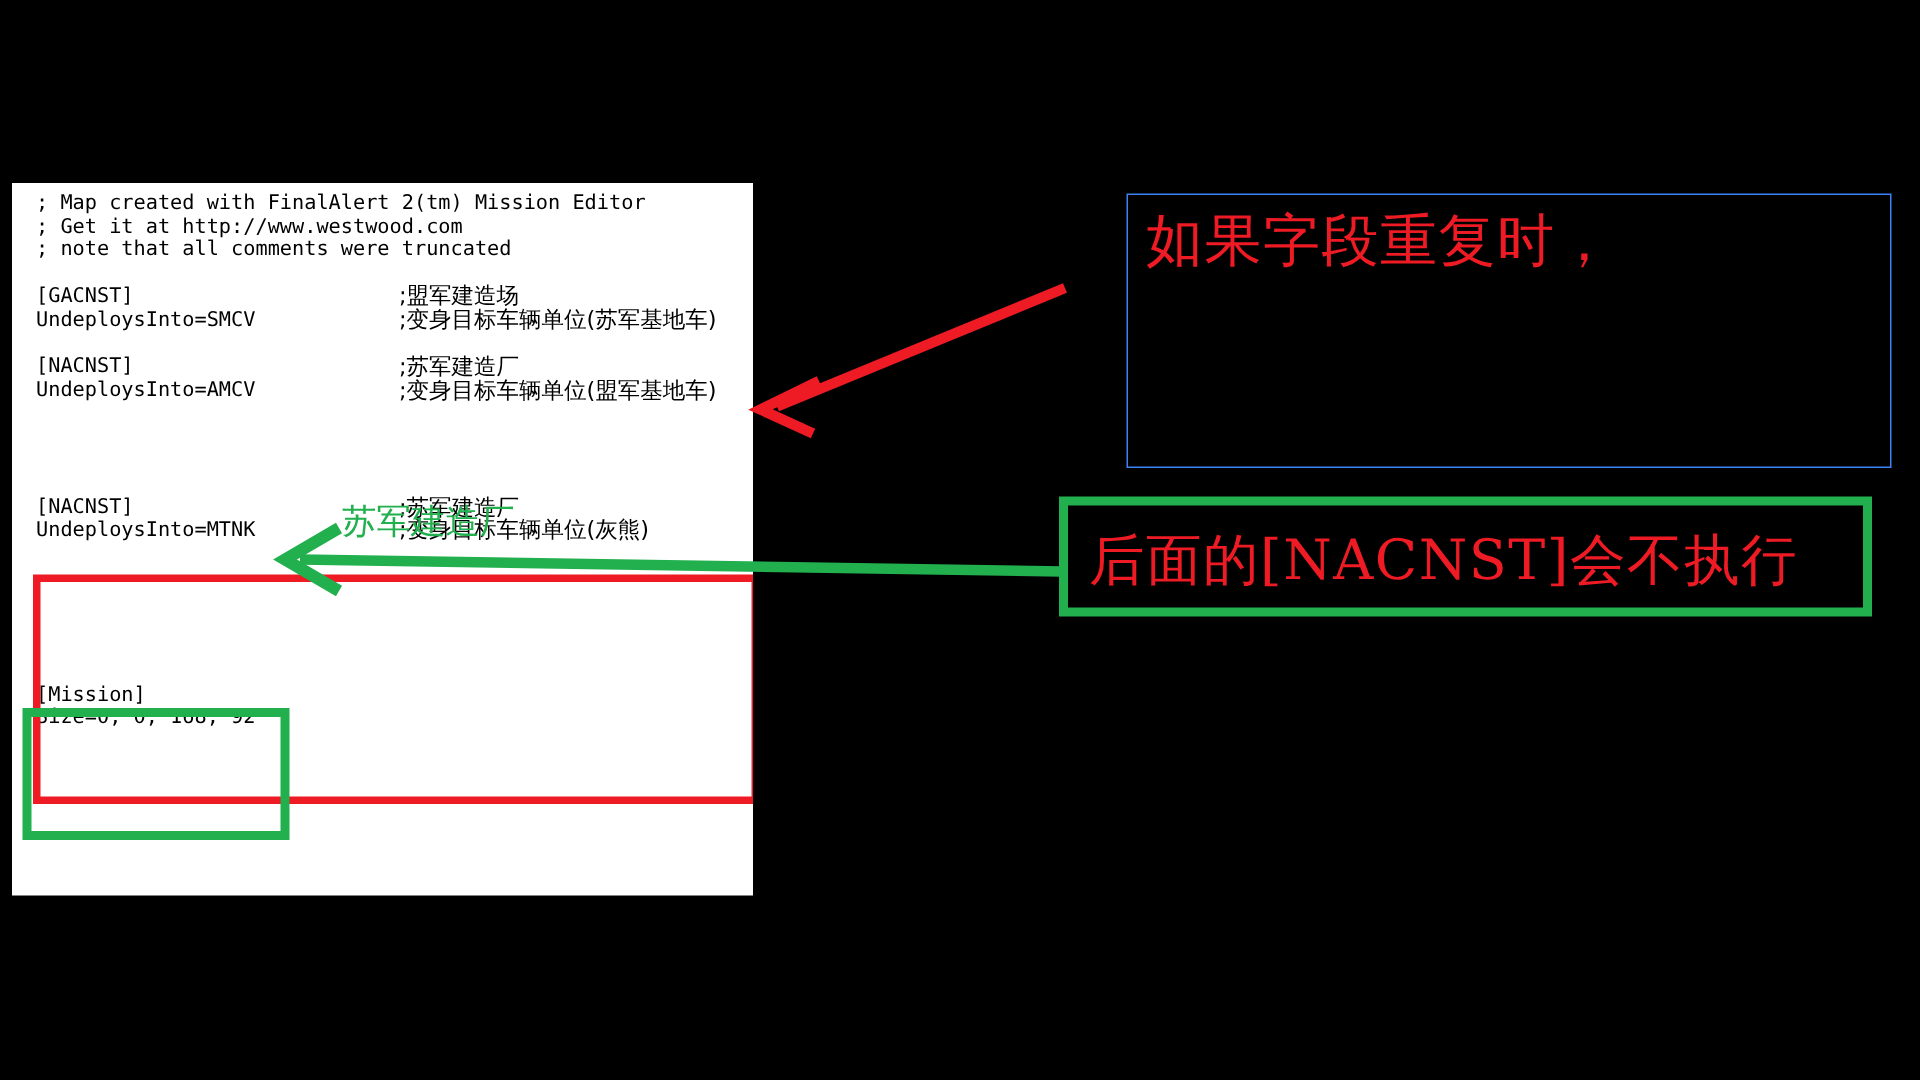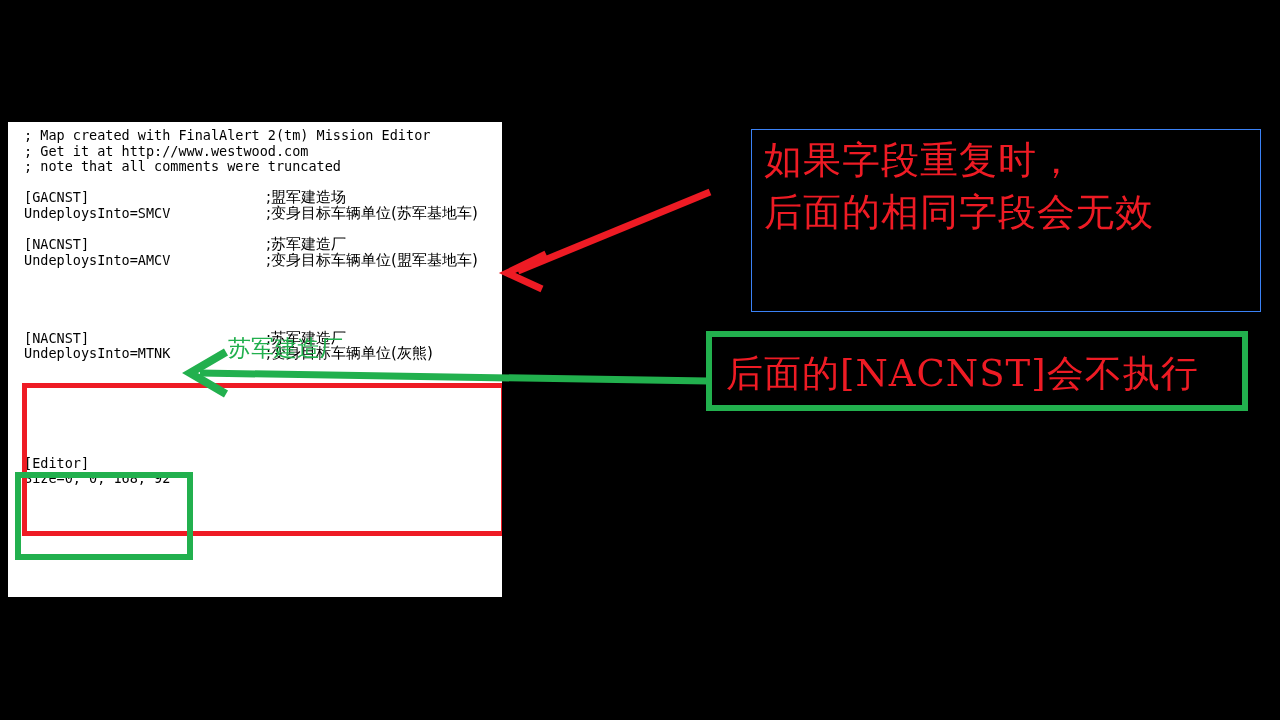--- a/index.html
+++ b/index.html
@@ -137,34 +137,33 @@
   <div id="code-lines">
       <div class="code-line" style="top: 6px;"><span>; Map created with FinalAlert 2(tm) Mission Editor</span></div>
       <div class="code-line" style="top: 21.6px;"><span>; Get it at http://www.westwood.com</span></div>
       <div class="code-line" style="top: 37.2px;"><span>; note that all comments were truncated</span></div>
       <div class="code-line" style="top: 68.4px;"><span>[GACNST]</span><span class="cmt">;盟军建造场</span></div>
       <div class="code-line" style="top: 84px;"><span>UndeploysInto=SMCV</span><span class="cmt">;变身目标车辆单位(苏军基地车)</span></div>
       <div class="code-line" style="top: 115.2px;"><span>[NACNST]</span><span class="cmt">;苏军建造厂</span></div>
       <div class="code-line" style="top: 130.8px;"><span>UndeploysInto=AMCV</span><span class="cmt">;变身目标车辆单位(盟军基地车)</span></div>
       <div class="code-line" style="top: 208.8px;"><span>[NACNST]</span><span class="cmt">;苏军建造厂</span></div>
       <div class="code-line" style="top: 224.4px;"><span>UndeploysInto=MTNK</span><span class="cmt">;变身目标车辆单位(灰熊)</span></div>
-      <div class="code-line" style="top: 333.6px;"><span>[Editor]</span></div>
+      <div class="code-line" style="top: 333.6px;"><span>[Mission]</span></div>
       <div class="code-line" style="top: 349.2px;"><span>Size=0, 0, 168, 92</span></div>
     </div>
 
   <div id="red-inline-box"></div>
 
   <div id="green-inline-box"></div>
 </div>
 
 <div id="green-caption">苏军建造厂</div>
 
 <div id="callout-red" class="callout">
   <div class="callout-line">如果字段重复时，</div>
-  <div class="callout-line">后面的相同字段会无效</div>
 </div>
 
 <div id="callout-green" class="callout">
   <div class="callout-line">后面的[NACNST]会不执行</div>
 </div>
 
 <svg id="arrow-layer" viewBox="0 0 1280 720" xmlns="http://www.w3.org/2000/svg">
 
   <g>
     <line x1="710" y1="192" x2="518" y2="271" stroke="#ee1b24" stroke-width="7" stroke-linecap="butt"></line>

